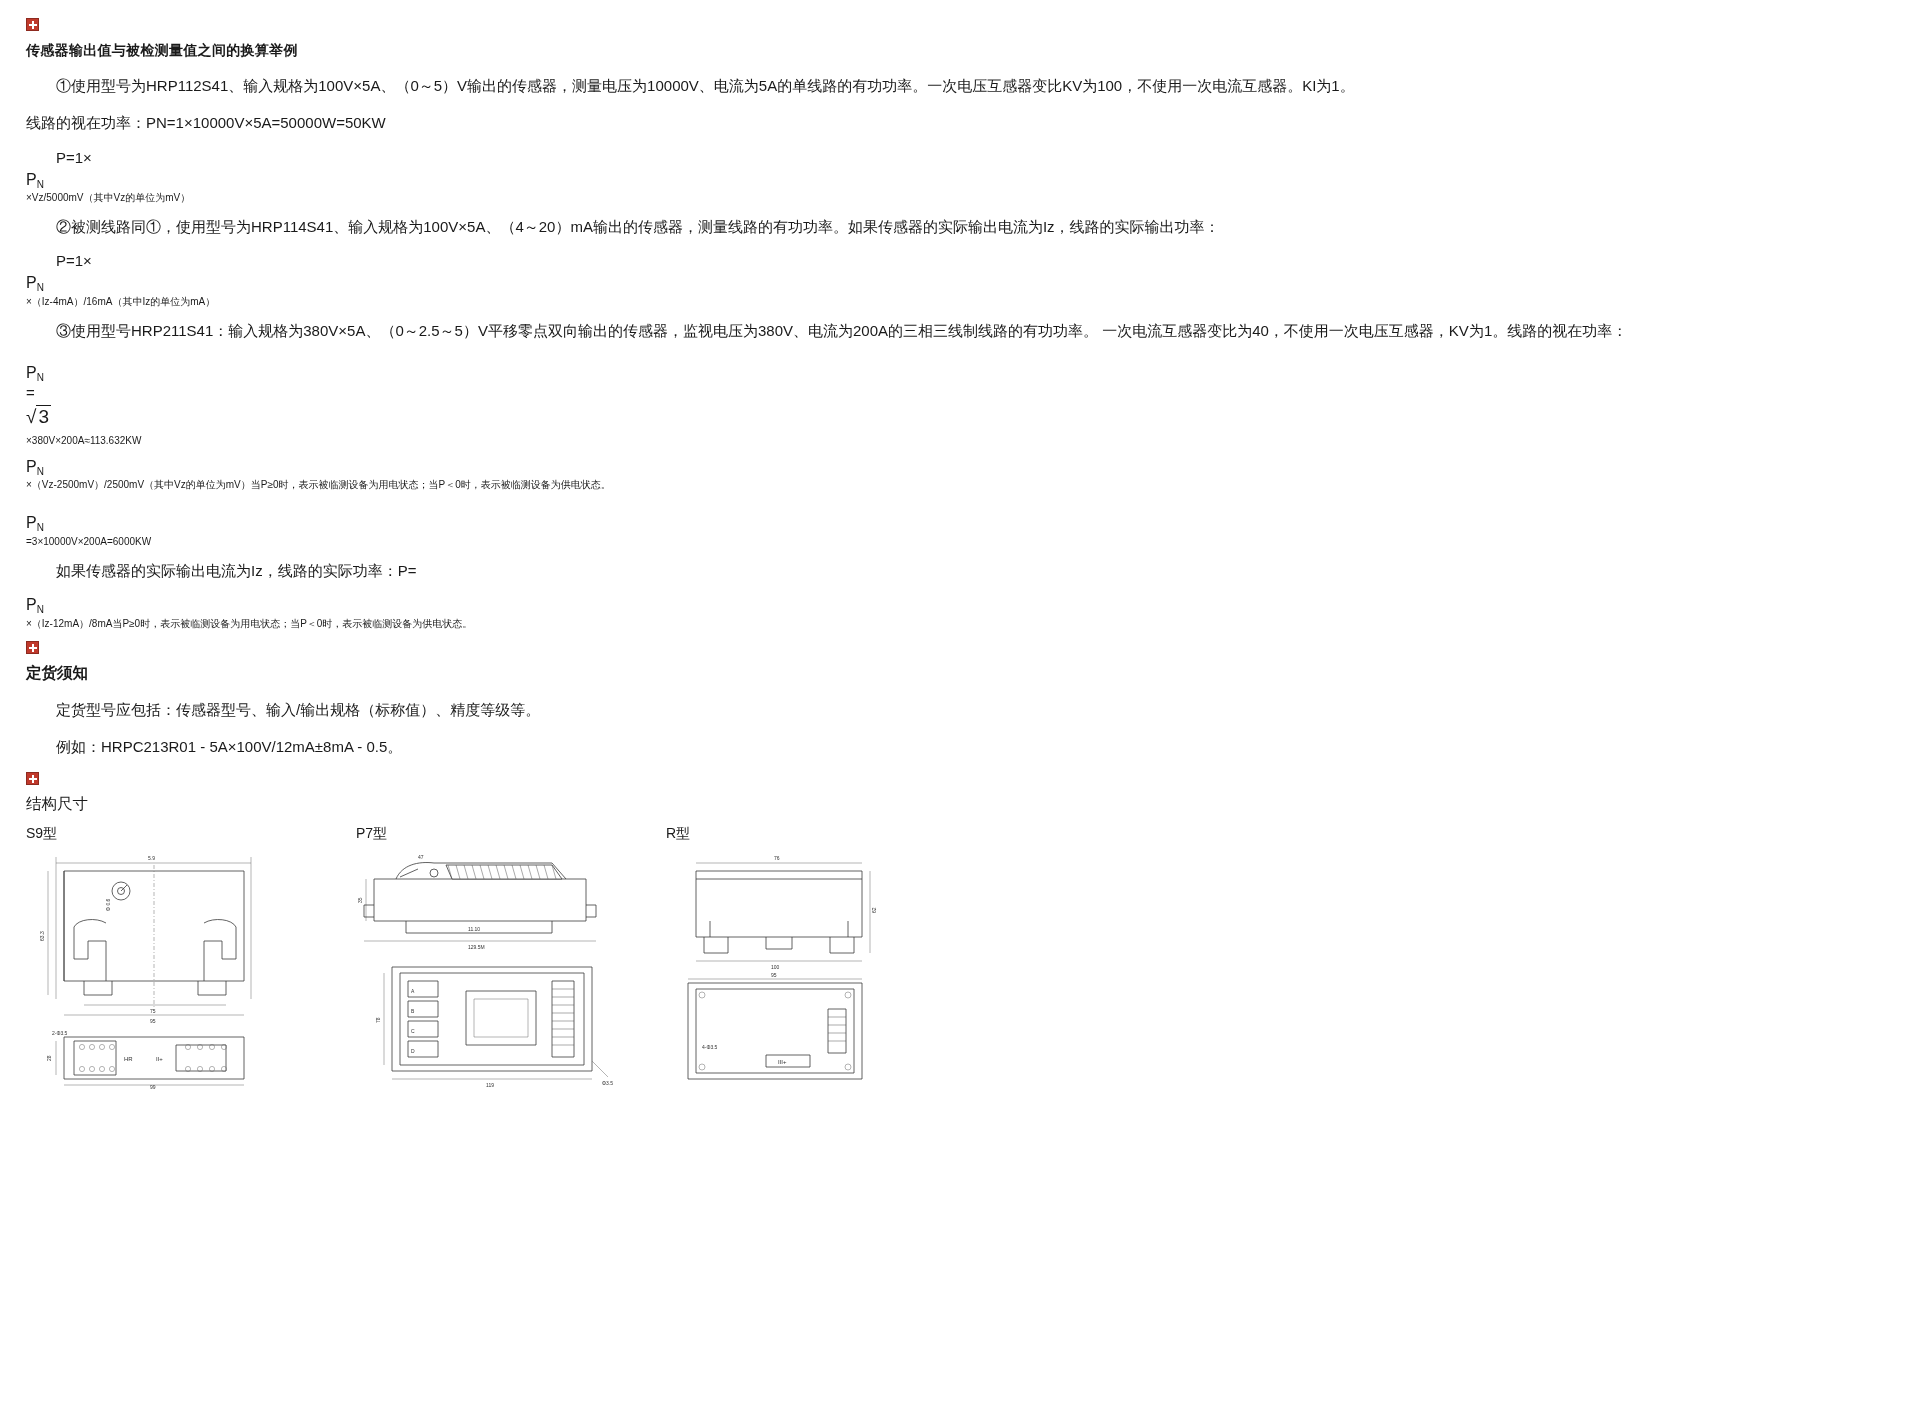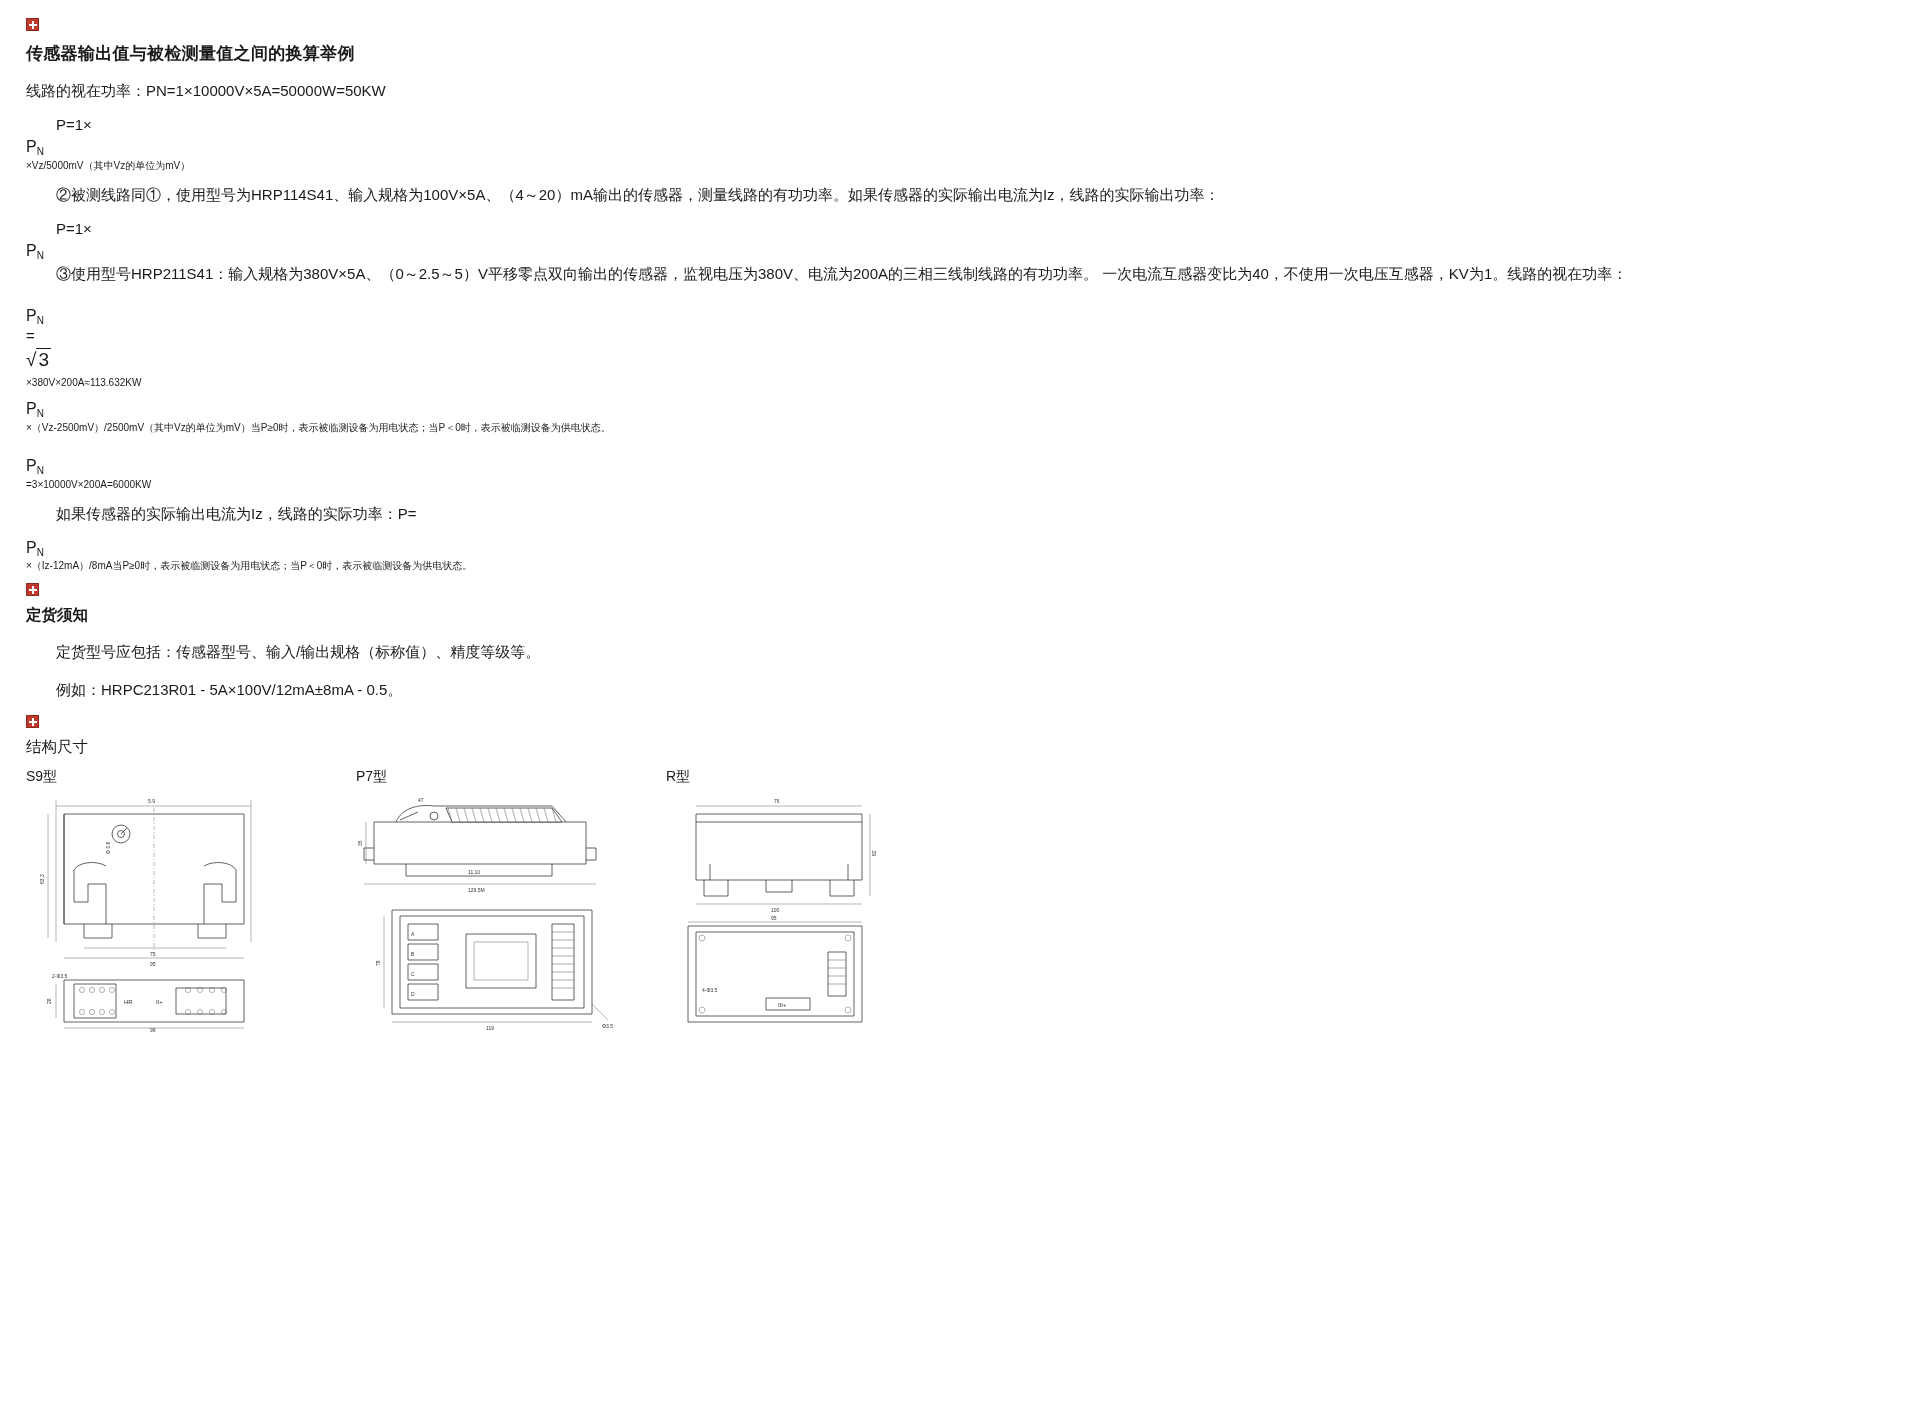--- a/index.html
+++ b/index.html
@@ -47,21 +47,21 @@
   .marker::after {
     content: "";
     position: absolute;
     left: 5px;
     top: 2px;
     width: 2px;
     height: 8px;
     background: #ffffff;
   }
   h2.section-title {
-    font-size: 17px;
+    font-size: 14px;
     font-weight: bold;
     margin: 6px 0 14px 0;
     letter-spacing: 0.3px;
   }
   p.para {
     margin: 0 0 14px 0;
     line-height: 1.55;
     font-size: 15px;
   }
   p.indent {
@@ -159,34 +159,36 @@
 </style>
 </head>
 <body>
 
 <div class="page">
   <div class="content">
 
     <span class="marker"></span>
     <h2 class="section-title">传感器输出值与被检测量值之间的换算举例</h2>
 
+    <p class="para indent">①使用型号为HRP112S41、输入规格为100V×5A、（0～5）V输出的传感器，测量电压为10000V、电流为5A的单线路的有功功率。一次电压互感器变比KV为100，不使用一次电流互感器。KI为1。</p>
     <p class="para">线路的视在功率：PN=1×10000V×5A=50000W=50KW</p>
     <p class="eqspace indent">P=1×</p>
 
     <p class="pn">
       <span>P</span><sub>N</sub>
     </p>
     <p class="eqline">×Vz/5000mV（其中Vz的单位为mV）</p>
 
     <p class="para indent">②被测线路同①，使用型号为HRP114S41、输入规格为100V×5A、（4～20）mA输出的传感器，测量线路的有功功率。如果传感器的实际输出电流为Iz，线路的实际输出功率：</p>
     <p class="eqspace indent">P=1×</p>
 
     <p class="pn">
       <span>P</span><sub>N</sub>
     </p>
+    <p class="eqline">×（Iz-4mA）/16mA（其中Iz的单位为mA）</p>
 
     <p class="para indent">③使用型号HRP211S41：输入规格为380V×5A、（0～2.5～5）V平移零点双向输出的传感器，监视电压为380V、电流为200A的三相三线制线路的有功功率。 一次电流互感器变比为40，不使用一次电压互感器，KV为1。线路的视在功率：</p>
 
     <p class="pn gap-top">
       <span>P</span><sub>N</sub>
     </p>
     <p class="eqspace">=</p>
     <p class="radical">√<span class="rad-body">3</span></p>
     <p class="eqline">×380V×200A≈113.632KW</p>
 

